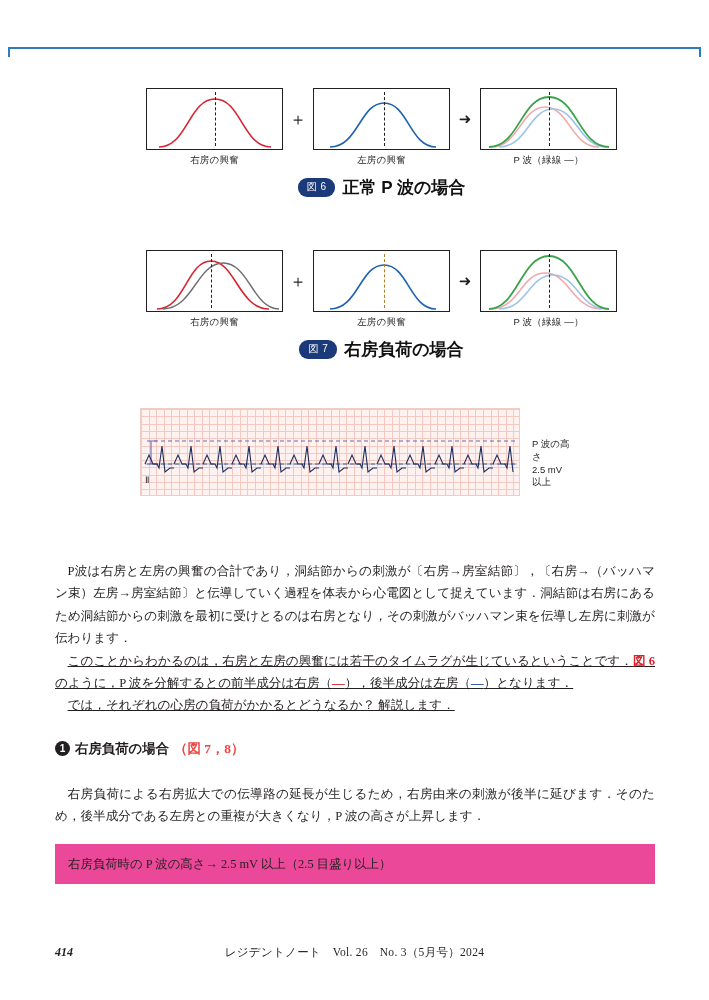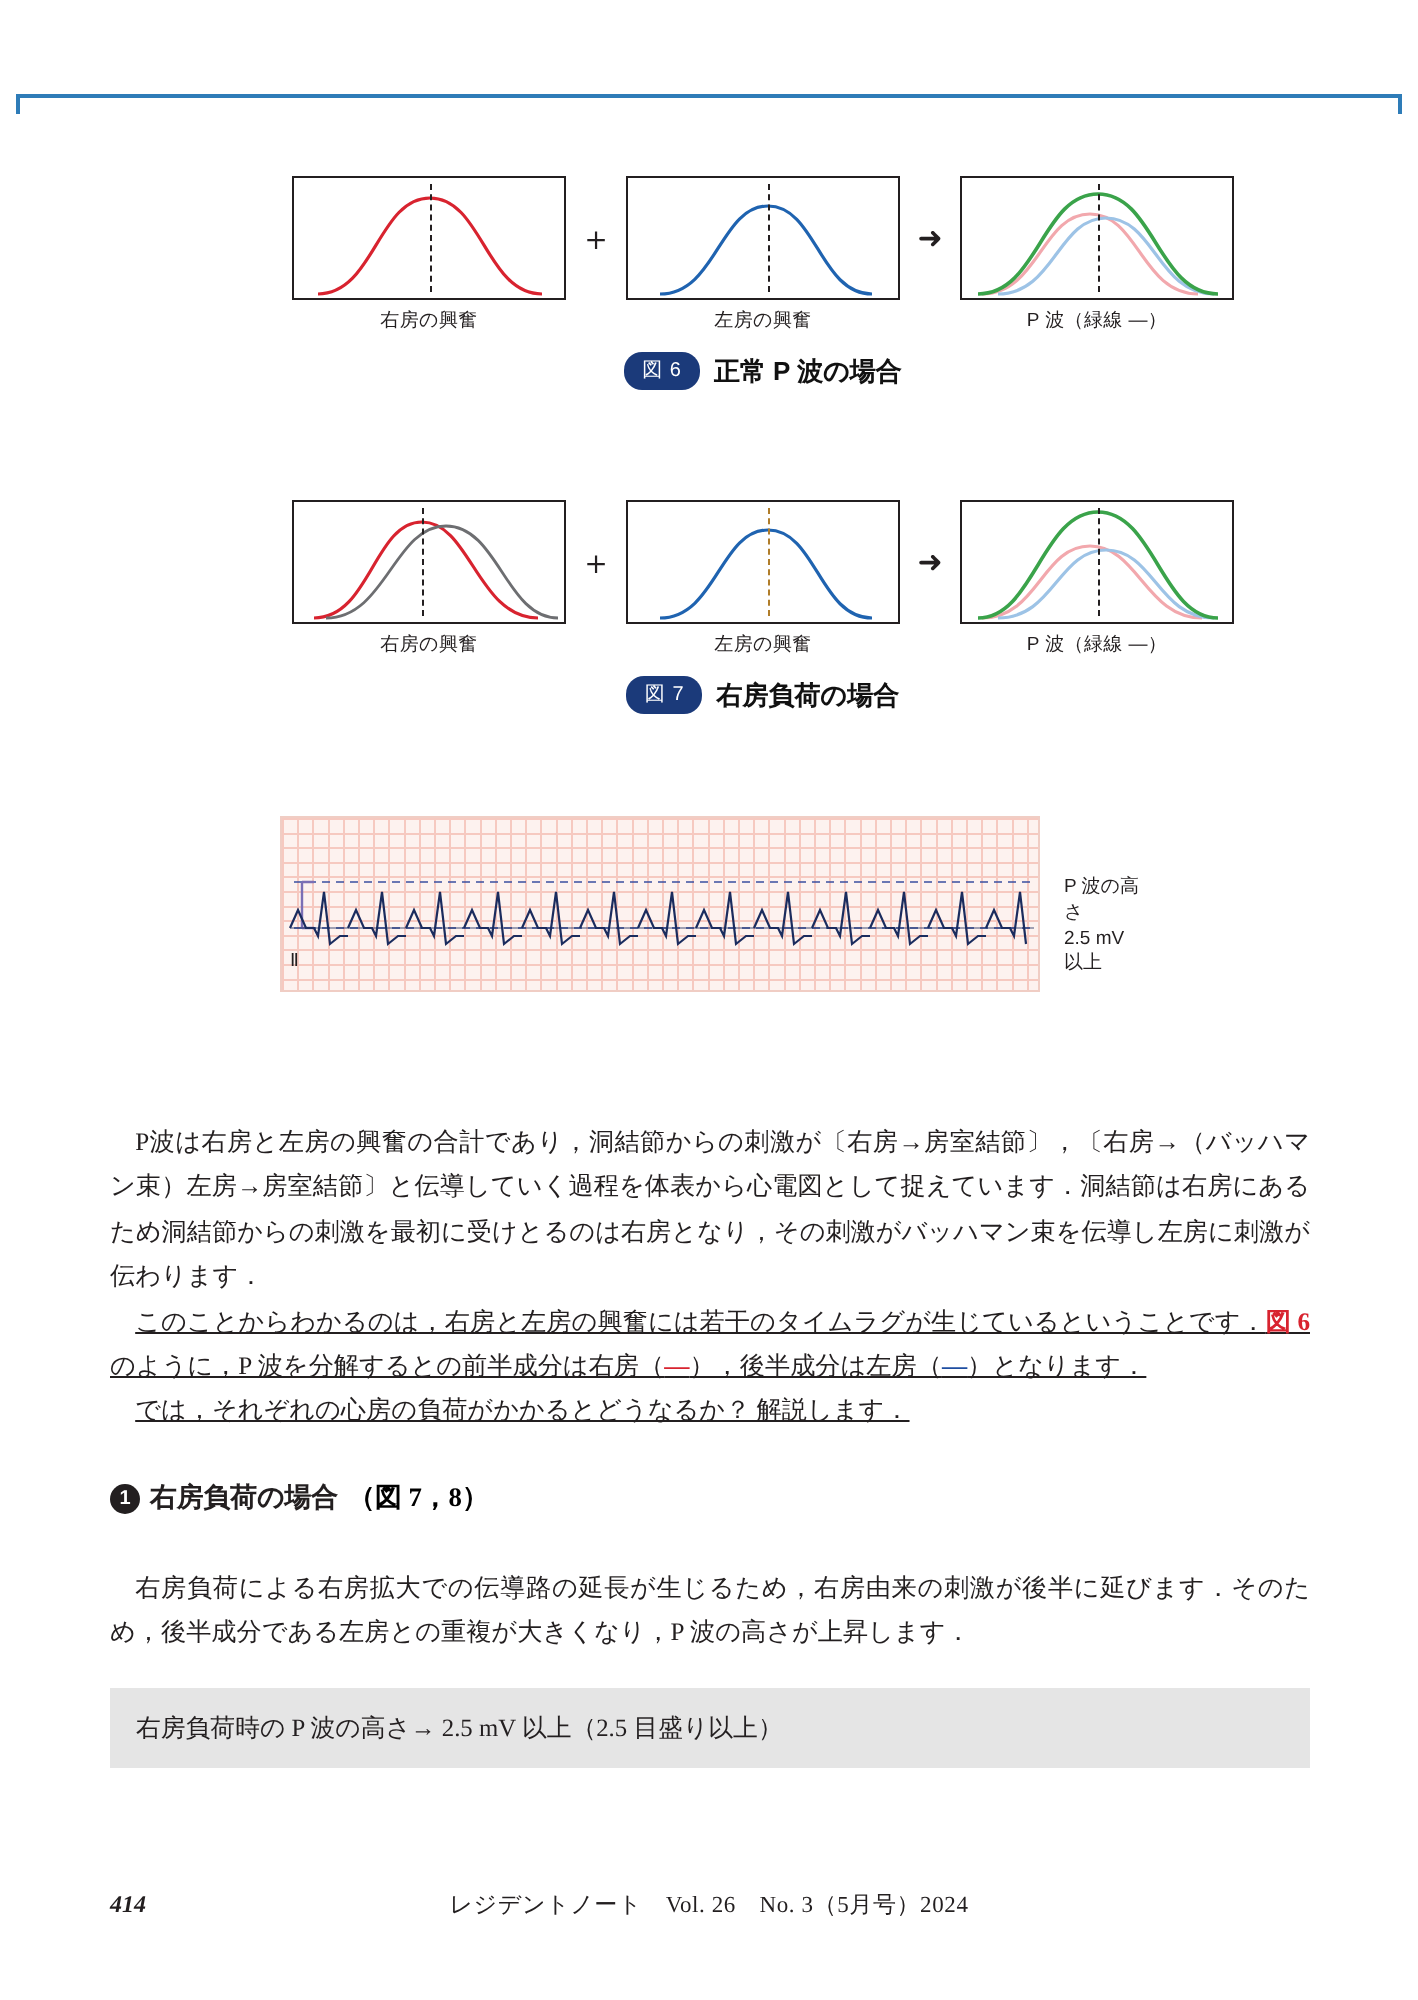--- a/index.html
+++ b/index.html
@@ -89,21 +89,21 @@
   .figbadge {
     background: #1b3a7a;
     color: #fff;
     font-size: 10px;
     padding: 2px 9px 3px 9px;
     border-radius: 9px;
     letter-spacing: .5px;
     white-space: nowrap;
   }
   .figtitle {
-    font-size: 13px;
+    font-size: 17px;
     font-weight: bold;
     color: #111;
   }
 
   
   .ecg-wrap { position: absolute; }
   .ecg-grid {
     width: 380px; height: 88px;
     position: relative;
     overflow: hidden;
@@ -162,25 +162,25 @@
     border-radius: 50%;
     background: #231f20;
     color: #fff;
     font-size: 10px;
     line-height: 15px;
     text-align: center;
     font-family: "Liberation Sans", sans-serif;
     flex: none;
     transform: translateY(-1px);
   }
-  .sec-head .ref { color: #000000; font-weight: bold; }
+  .sec-head .ref { color: #ef4444; font-weight: bold; }
 
   .callout {
     margin-top: 16px;
-    background: #e5e5e5;
+    background: #ec4899;
     padding: 9px 13px;
     font-size: 12.4px;
     color: #231f20;
   }
 
   
   .footer {
     position: absolute;
     left: 0; right: 0; bottom: 40px;
     display: flex;

